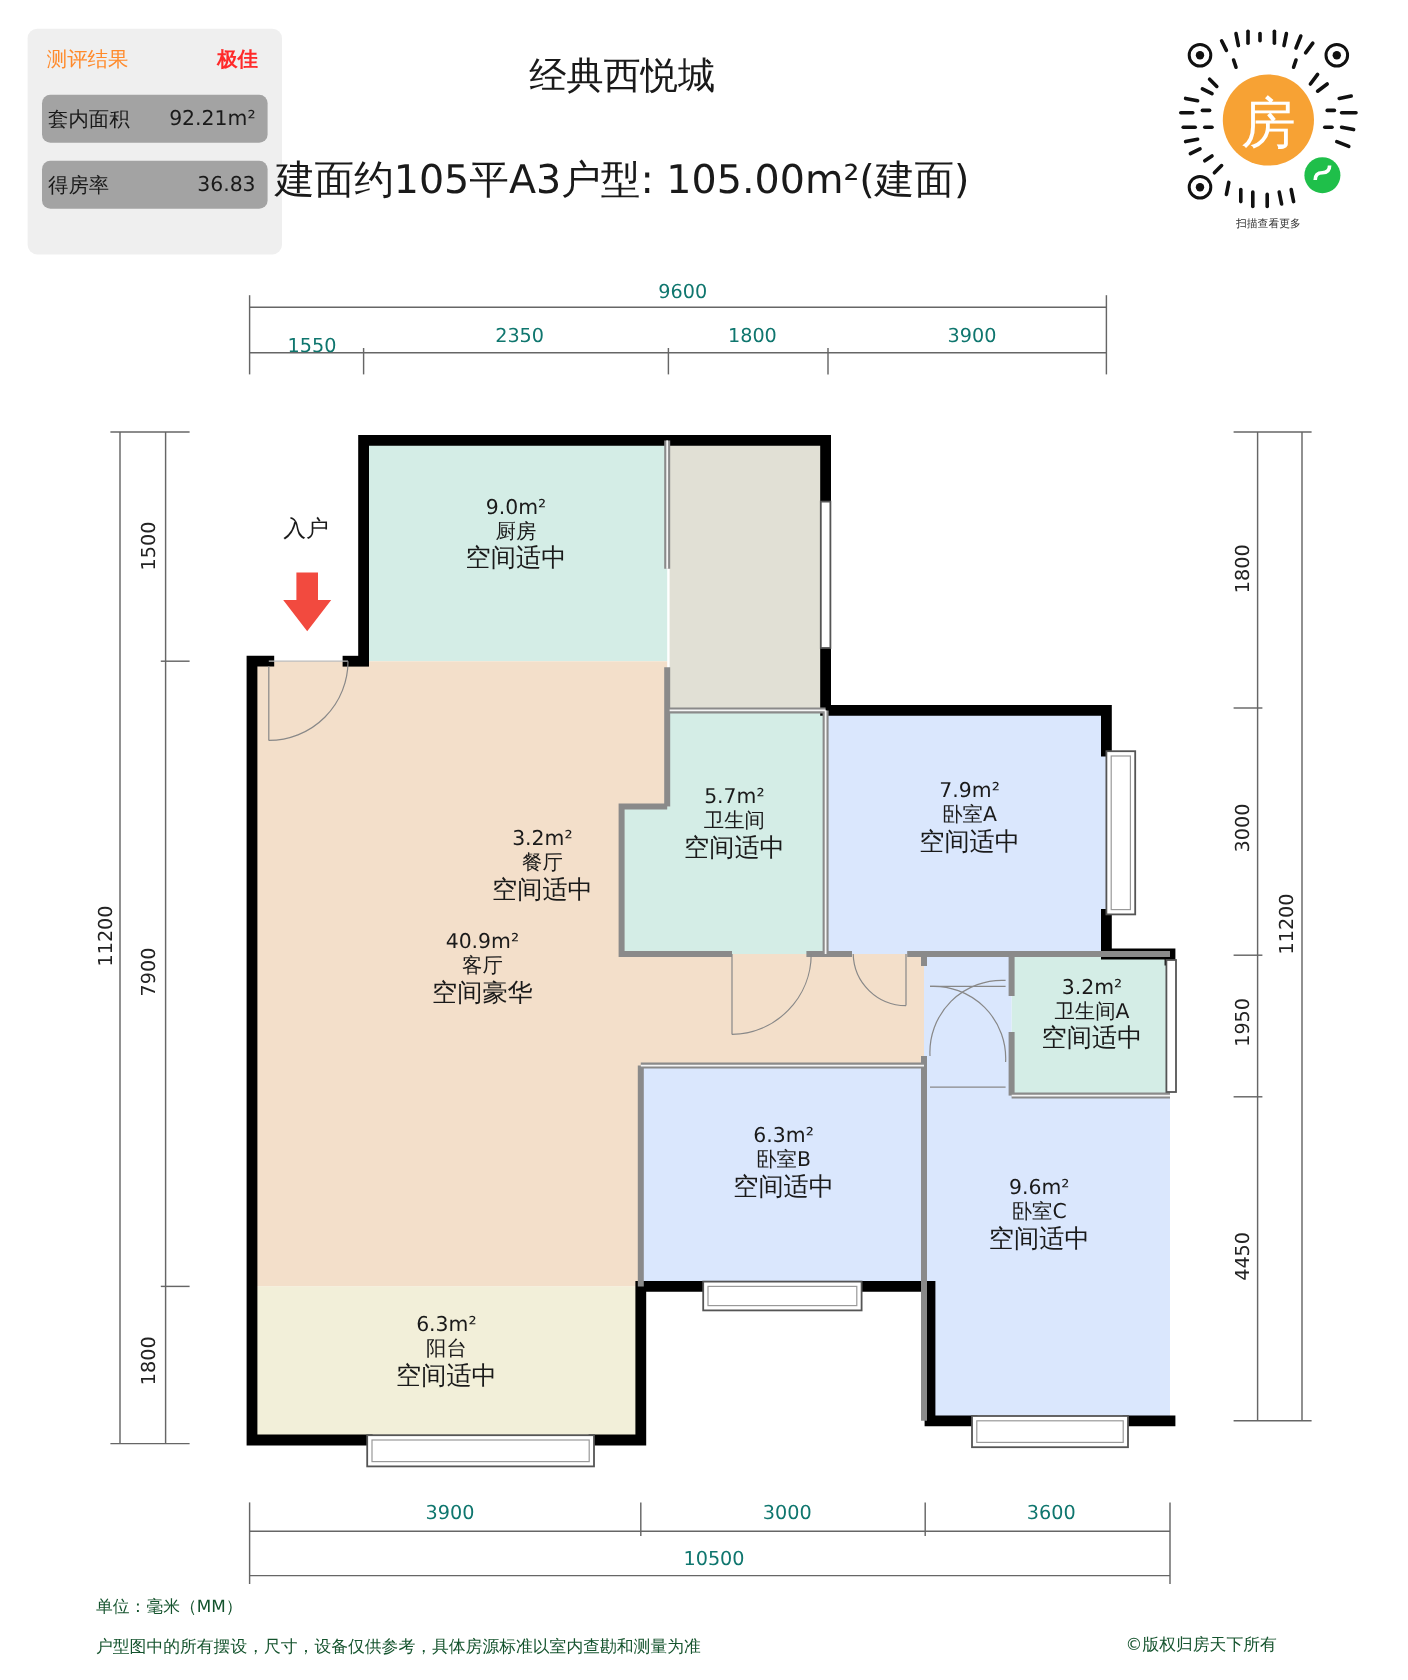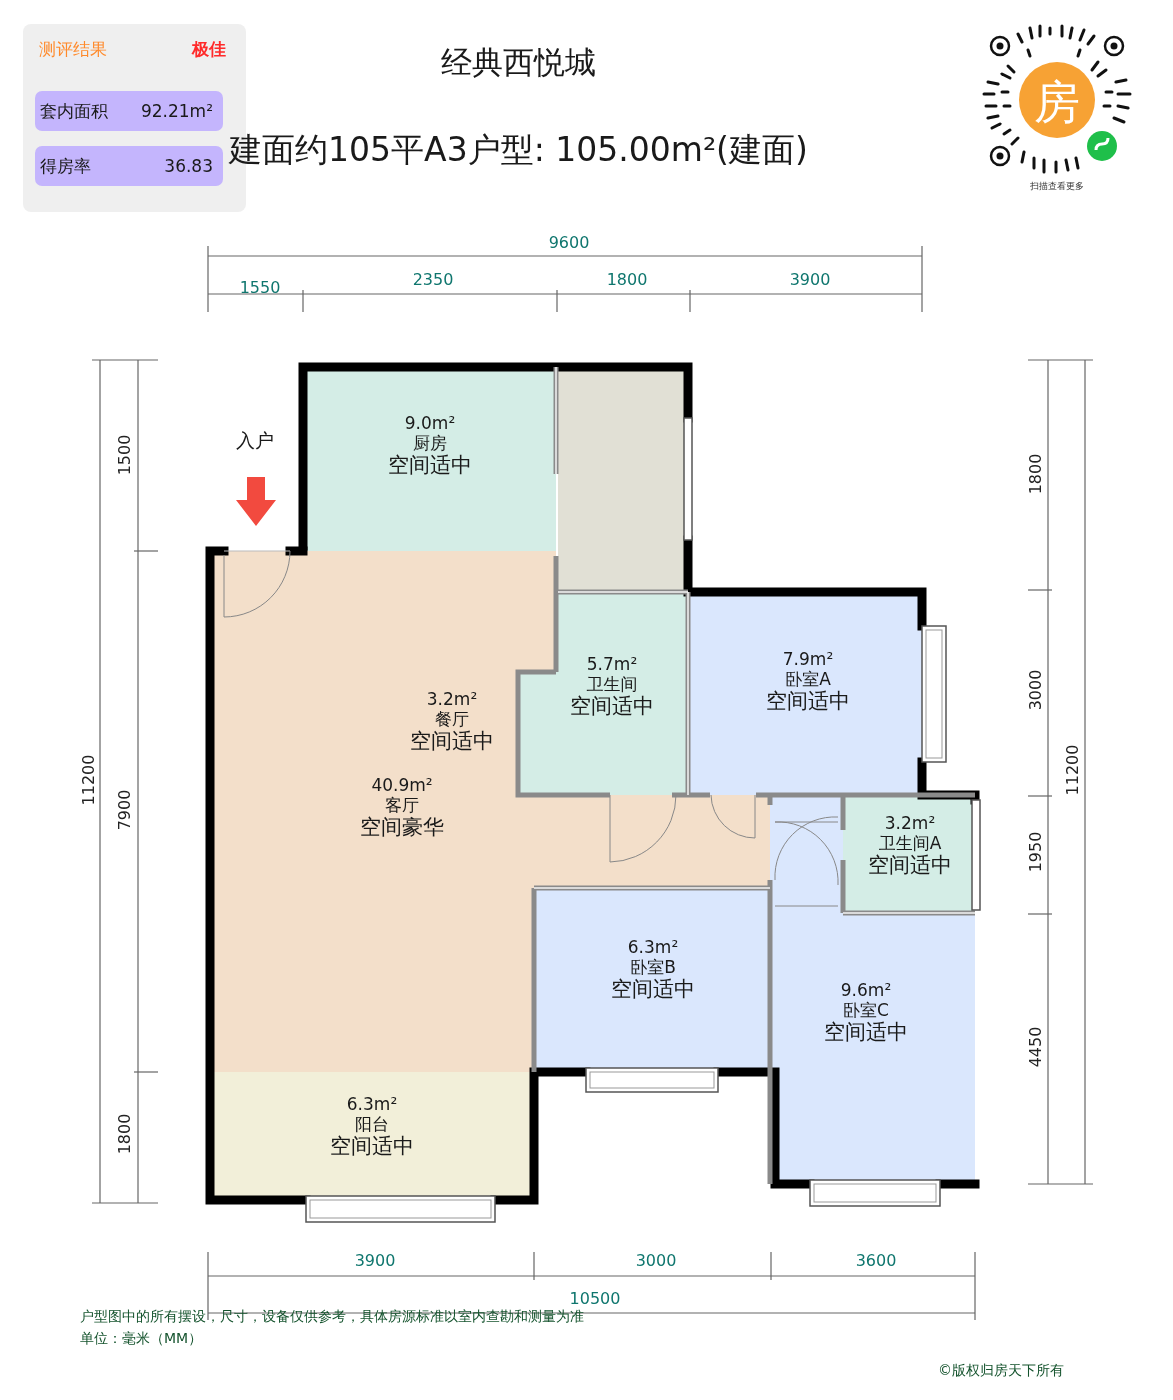--- a/index.html
+++ b/index.html
@@ -1,26 +1,26 @@
 <!DOCTYPE html>
 <html><head>
 <meta charset="utf-8">
 <style>
   html, body { margin:0; padding:0; background:#ffffff; }
   body { width:1173px; height:1400px; position:relative; overflow:hidden;
          font-family:"DejaVu Sans", "Liberation Sans", sans-serif; color:#1a1a1a; }
   .abs { position:absolute; }
 
   
-  .card { left:23px; top:24px; width:212px; height:188px; background:#efefef; border-radius:8px;padding-left:11px; }
+  .card { left:23px; top:24px; width:212px; height:188px; background:#efefef; border-radius:8px; }
   .card-head { position:absolute; left:16px; right:20px; top:14px; display:flex; justify-content:space-between; font-size:17px; }
   .card-head .k { color:#ff8a2b; }
   .card-head .v { color:#ff2a2a; font-weight:bold; }
-  .card-row { position:absolute; left:12px; width:188px; height:40px; background:#c4b5fd; border-radius:7px;
-              display:flex; justify-content:space-between; align-items:center; padding:0 10px 0 5px; box-sizing:border-box; font-size:17px;margin-top:12px; }
+  .card-row { position:absolute; left:12px; width:188px; height:40px; background:#a3a3a3; border-radius:7px;
+              display:flex; justify-content:space-between; align-items:center; padding:0 10px 0 5px; box-sizing:border-box; font-size:17px; }
   .card-row.r1 { top:55px; }
   .card-row.r2 { top:110px; }
 
   
   .title { left:0; width:1037px; text-align:center; font-size:31px; }
   .title.t1 { top:42px; }
   .title.t2 { top:128px; font-size:33px; }
 
   
   .qr { left:978px; top:22px; width:158px; height:160px; }
@@ -32,21 +32,21 @@
   .room-label .area { font-size:17px; }
   .room-label .name { font-size:17px; }
   .room-label .rating { font-size:21px; }
   .dim { position:absolute; font-size:16px; color:#0f766e; transform:translate(-50%,0); white-space:nowrap; }
   .dimv { position:absolute; font-size:16px; color:#222; transform:translate(-50%,-50%) rotate(-90deg); white-space:nowrap; }
 
   .entry-label { left:236px; top:428px; font-size:19px; }
 
   .footer { font-size:14px; color:#14532d; }
   .f1 { left:80px; top:1330px; }
-  .f2 { left:80px; top:1308px; }
+  .f2 { left:80px; top:1364px; }
   .f3 { left:938px; top:1362px; }
 </style>
 </head>
 <body>
 
 <div class="abs card">
   <div class="card-head">
     <span class="k">测评结果</span>
     <span class="v">极佳</span>
   </div>

